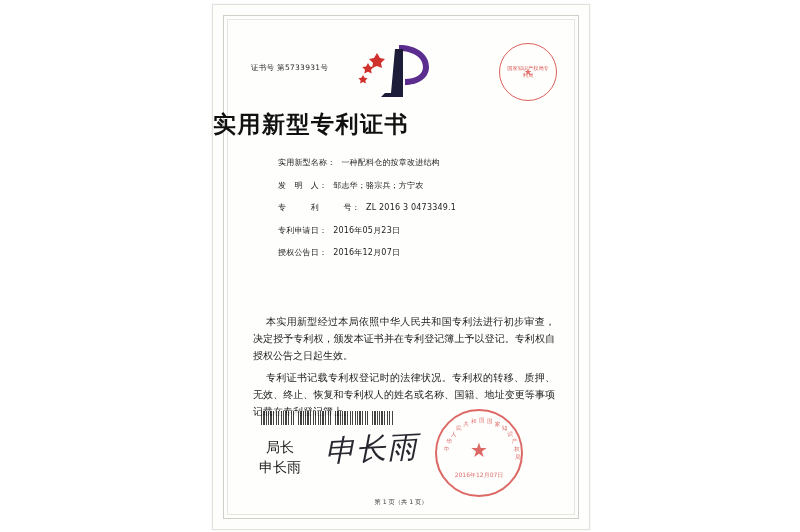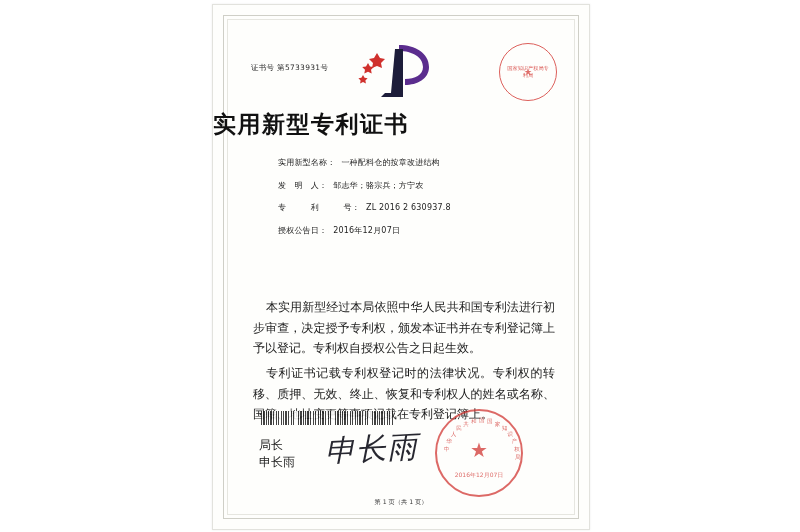--- a/index.html
+++ b/index.html
@@ -152,22 +152,22 @@
     margin-left: 6px;
     letter-spacing: 0.2px;
     text-align: right;
   }
 
   
   .body-text {
     position: absolute;
     left: 40px;
     right: 34px;
-    top: 292px;
-    font-size: 12px;
+    top: 308px;
+    font-size: 10px;
     line-height: 1.72;
     color: #1c1c1c;
     text-align: justify;
     font-family: "DejaVu Sans", sans-serif;
   }
   .body-text p {
     margin: 0 0 4px 0;
     text-indent: 13px;
   }
 
@@ -187,24 +187,25 @@
         #1a1a1a 5px, #1a1a1a 5.8px,
         #ffffff 5.8px, #ffffff 7.4px);
     opacity: 0.82;
   }
 
   
   .sign-block {
     position: absolute;
     left: 46px;
     top: 432px;
-    font-size: 12px;
+    font-size: 14px;
     color: #1c1c1c;
     line-height: 1.45;
     font-family: "DejaVu Sans", sans-serif;
+    text-align: center;
   }
   .handwriting {
     position: absolute;
     left: 112px;
     top: 424px;
     font-size: 30px;
     color: #15151f;
     font-family: "DejaVu Serif", serif;
     font-style: italic;
     letter-spacing: 1px;
@@ -301,21 +302,25 @@
       <div class="field-row">
         <span class="field-label">实用新型名称：</span>
         <span class="field-value">一种配料仓的按章改进结构</span>
       </div>
       <div class="field-row">
         <span class="field-label">发　明　人：</span>
         <span class="field-value">邹志华；骆宗兵；方宁农</span>
       </div>
       <div class="field-row">
         <span class="field-label">专　　　利　　　号：</span>
-        <span class="field-value">ZL 2016 2 630937.8</span>
+        <span class="field-value">ZL 2016 3 0473349.1</span>
+      </div>
+      <div class="field-row">
+        <span class="field-label">专利申请日：</span>
+        <span class="field-value">2016年05月23日</span>
       </div>
       <div class="field-row">
         <span class="field-label">授权公告日：</span>
         <span class="field-value">2016年12月07日</span>
       </div>
     </div>
 
     <div class="body-text">
       <p>本实用新型经过本局依照中华人民共和国专利法进行初步审查，决定授予专利权，颁发本证书并在专利登记簿上予以登记。专利权自授权公告之日起生效。</p>
       <p>专利证书记载专利权登记时的法律状况。专利权的转移、质押、无效、终止、恢复和专利权人的姓名或名称、国籍、地址变更等事项记载在专利登记簿上。</p>

